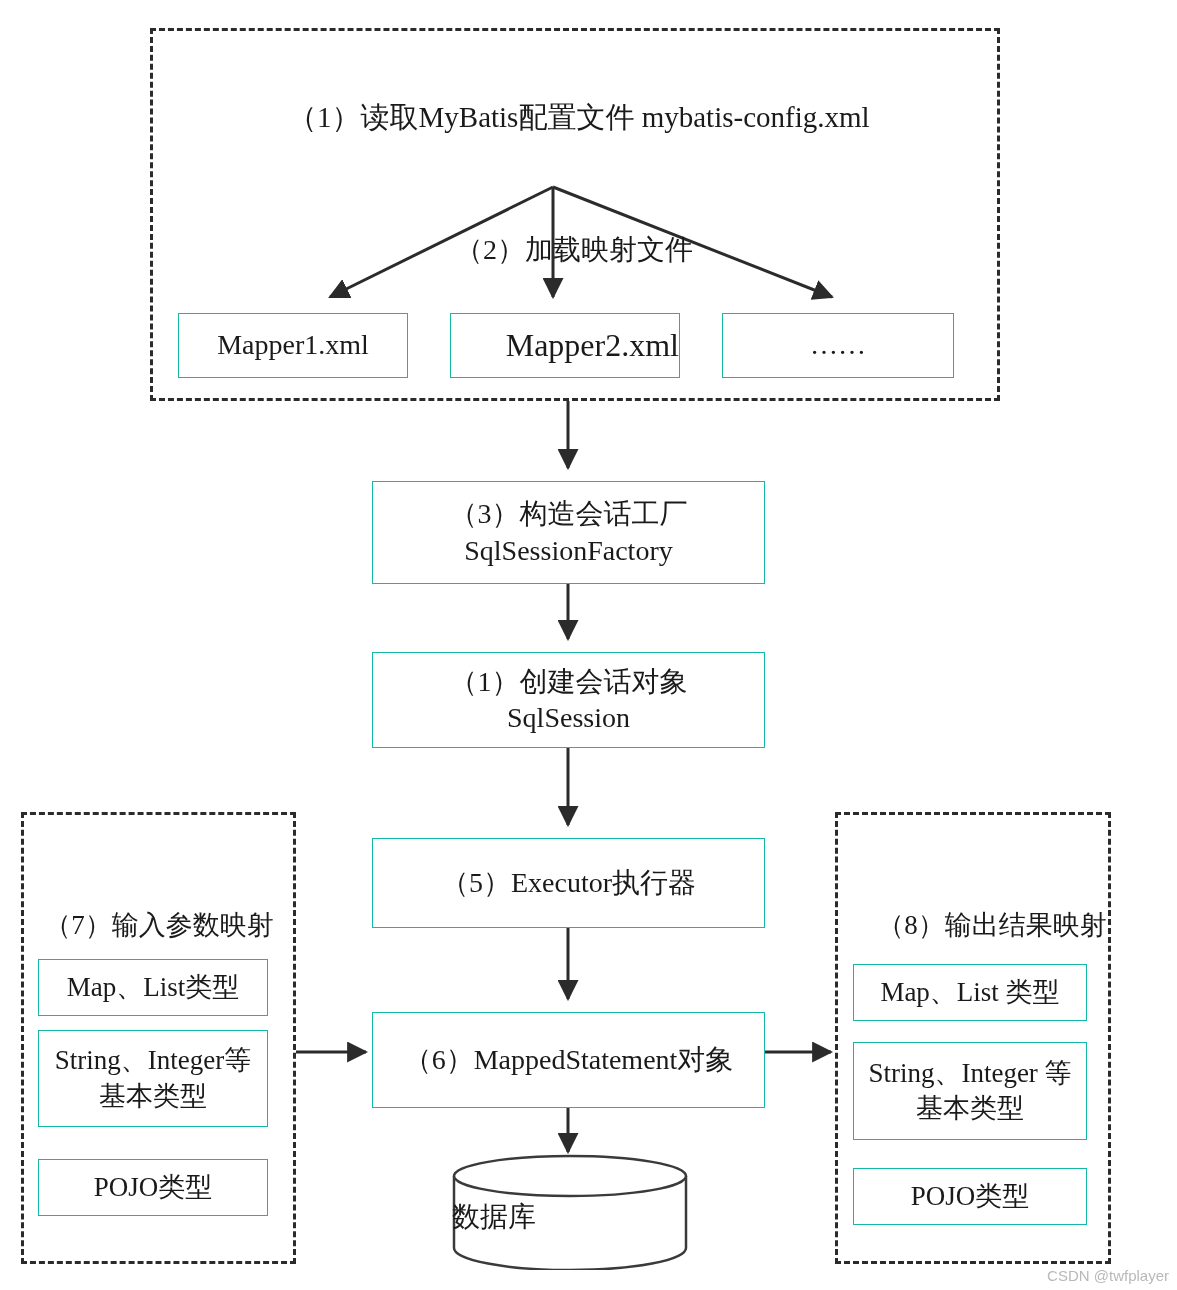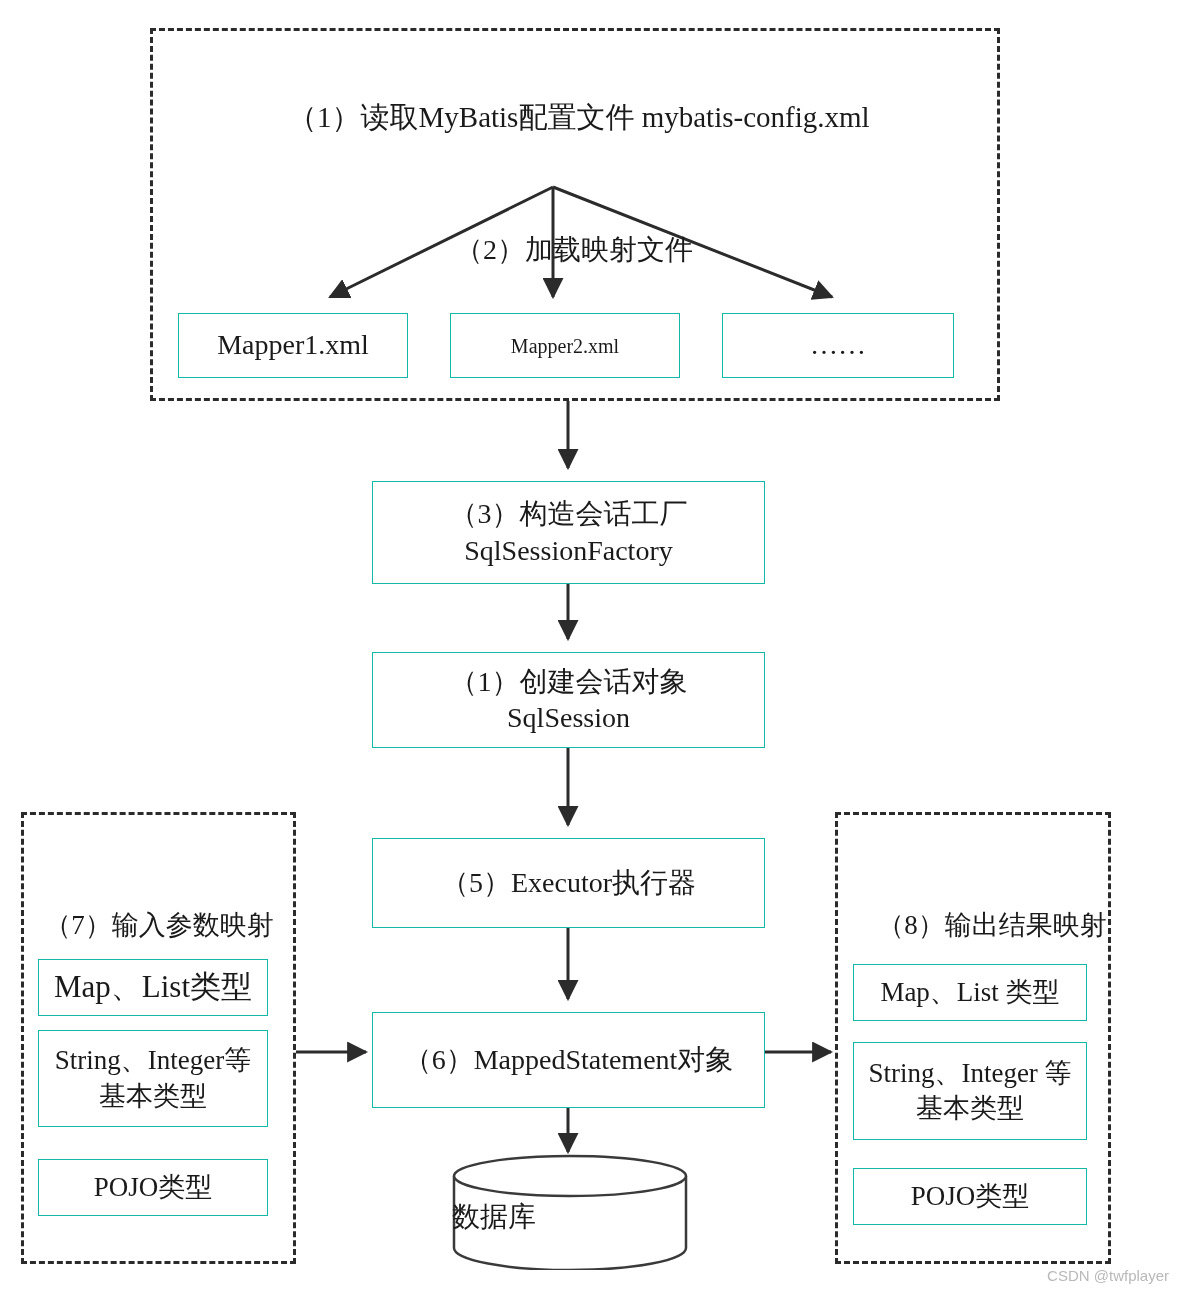--- a/index.html
+++ b/index.html
@@ -70,30 +70,30 @@
   
   #label-step1 {
     left: 288px; top: 98px; width: 530px;
     font-size: 29px;
   }
   #label-step2 {
     left: 429px; top: 232px; width: 290px;
     font-size: 28px;
   }
   #node-mapper1 { left: 178px; top: 306px; width: 230px; height: 65px; font-size: 28px; }
-  #node-mapper2 { left: 450px; top: 306px; width: 230px; height: 65px; font-size: 20px; }
+  #node-mapper2 { left: 450px; top: 306px; width: 230px; height: 65px; font-size: 32px; align-items: flex-end; }
   #node-mapper3 { left: 722px; top: 306px; width: 232px; height: 65px; font-size: 28px; }
 
   #node-step3 { left: 372px; top: 474px; width: 393px; height: 103px; font-size: 28px; align-items: center; }
   #node-step4 { left: 372px; top: 645px; width: 393px; height: 96px; font-size: 28px; }
   #node-step5 { left: 372px; top: 831px; width: 393px; height: 90px; font-size: 28px; }
   #node-step6 { left: 372px; top: 1005px; width: 393px; height: 96px; font-size: 28px; }
 
   #label-step7 { left: 30px; top: 908px; width: 258px; font-size: 27px; }
-  #node-in-1 { left: 38px; top: 952px; width: 230px; height: 57px; font-size: 31px; }
+  #node-in-1 { left: 38px; top: 952px; width: 230px; height: 57px; font-size: 27px; }
   #node-in-2 { left: 38px; top: 1023px; width: 230px; height: 97px; font-size: 27px; }
   #node-in-3 { left: 38px; top: 1152px; width: 230px; height: 57px; font-size: 27px; }
 
   #label-step8 { left: 862px; top: 908px; width: 260px; font-size: 27px; }
   #node-out-1 { left: 853px; top: 957px; width: 234px; height: 57px; font-size: 27px; }
   #node-out-2 { left: 853px; top: 1035px; width: 234px; height: 98px; font-size: 27px; }
   #node-out-3 { left: 853px; top: 1161px; width: 234px; height: 57px; font-size: 27px; }
 
   
   #db-cylinder {

